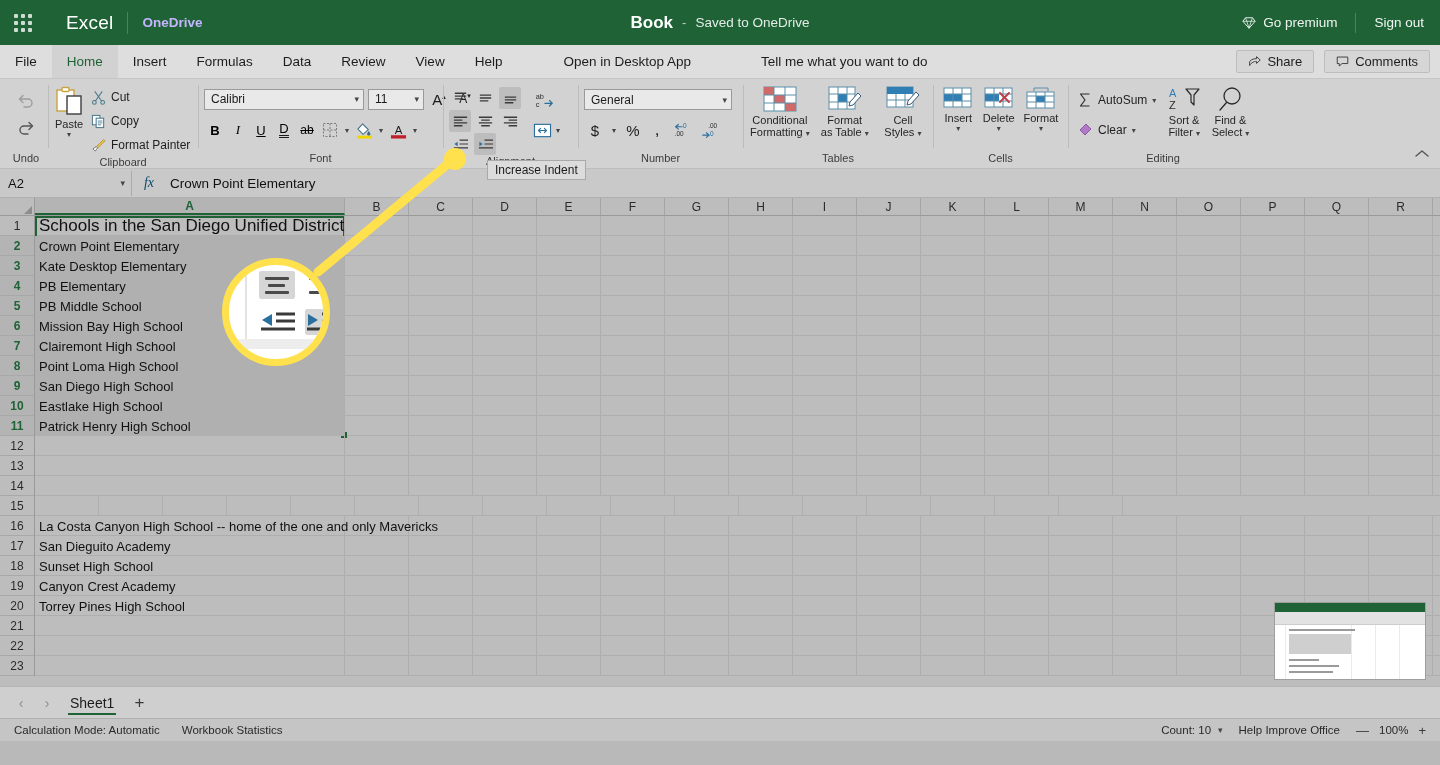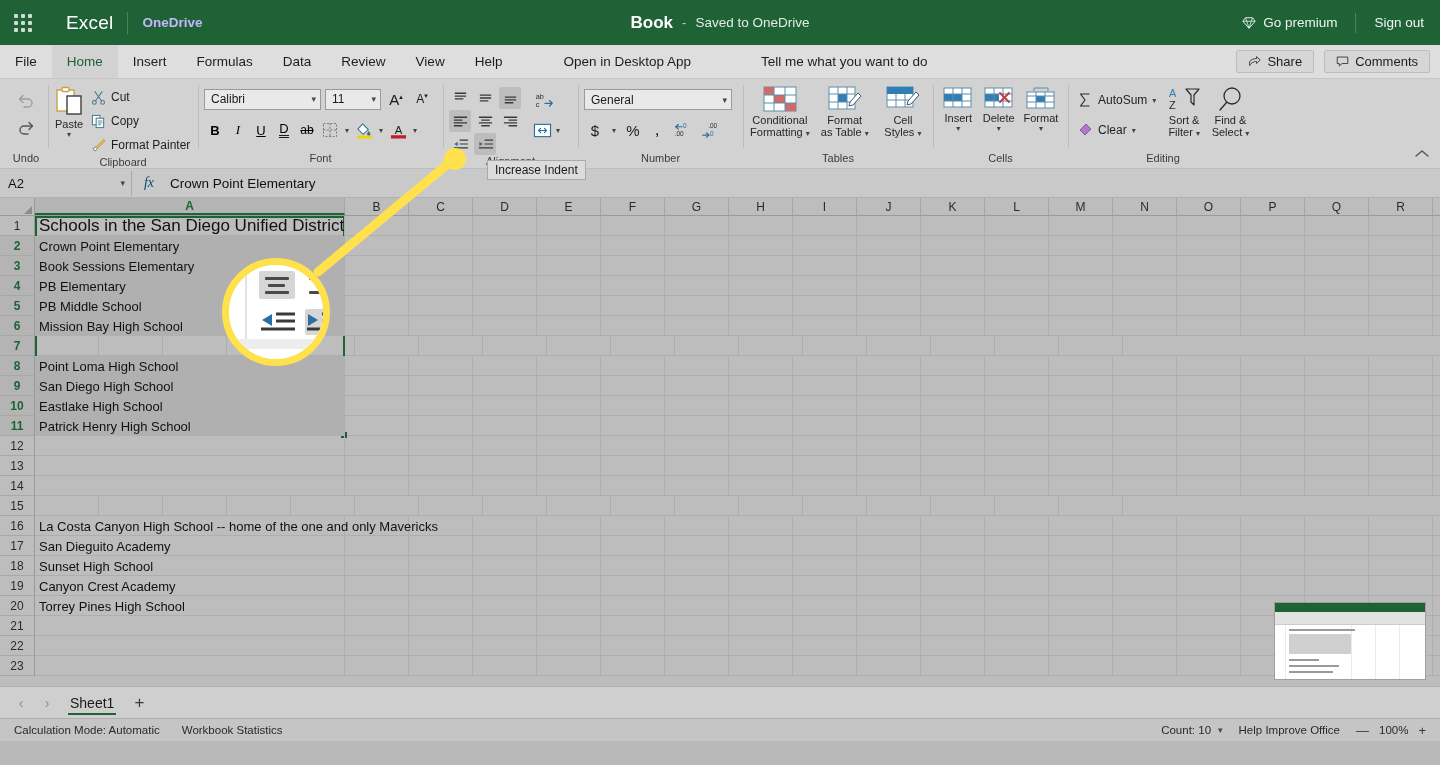--- a/index.html
+++ b/index.html
@@ -83,21 +83,21 @@
   .undo-col { display:flex; flex-direction:column; align-items:center; justify-content:flex-start; gap:6px; padding-top:6px; }
 
   .fontrow1 { display:flex; align-items:center; gap:4px; }
   .fontrow2 { display:flex; align-items:center; gap:1px; margin-top:5px; }
   .combo {
     height:21px; border:1px solid #9a9a9a; background:#e9e9e9; display:flex; align-items:center;
     padding:0 4px 0 6px; font-size:12px; color:#1b1b1b; cursor:pointer;
   }
   .combo .cv { flex:1; white-space:nowrap; overflow:hidden; }
   .combo .cc { font-size:9px; color:#444; margin-left:6px; }
-  .fontname { width:117px; }
+  .fontname { width:160px; }
   .fontsize { width:56px; }
 
   .align-grid { display:grid; grid-template-columns: repeat(3, 24px); grid-template-rows: repeat(3, 22px); gap:1px; }
   .numrow1 { display:flex; }
   .numrow2 { display:flex; align-items:center; gap:2px; margin-top:5px; }
   .numfmt { width:148px; }
 
   .collapse-ribbon { position:absolute; right:10px; bottom:4px; cursor:pointer; }
 
   
@@ -749,21 +749,21 @@
             <div class="gc" style="width: 64px;"></div>
             <div class="gc" style="width: 64px;"></div>
             <div class="gc" style="width: 64px;"></div>
             <div class="gc" style="width: 64px;"></div>
             <div class="gc" style="width: 64px;"></div>
             <div class="gc" style="width: 64px;"></div>
             <div class="gc" style="width: 64px;"></div>
           </div>
           <div class="grow selrow">
             <div class="gc cA" style="width: 310px;">
-              <span class="ctext">Book Sessions Elementary</span>
+              <span class="ctext">Kate Desktop Elementary</span>
             </div>
             <div class="gc" style="width: 64px;"></div>
             <div class="gc" style="width: 64px;"></div>
             <div class="gc" style="width: 64px;"></div>
             <div class="gc" style="width: 64px;"></div>
             <div class="gc" style="width: 64px;"></div>
             <div class="gc" style="width: 64px;"></div>
             <div class="gc" style="width: 64px;"></div>
             <div class="gc" style="width: 64px;"></div>
             <div class="gc" style="width: 64px;"></div>
@@ -836,20 +836,23 @@
             <div class="gc" style="width: 64px;"></div>
             <div class="gc" style="width: 64px;"></div>
             <div class="gc" style="width: 64px;"></div>
             <div class="gc" style="width: 64px;"></div>
             <div class="gc" style="width: 64px;"></div>
             <div class="gc" style="width: 64px;"></div>
             <div class="gc" style="width: 64px;"></div>
             <div class="gc" style="width: 64px;"></div>
           </div>
           <div class="grow selrow">
+            <div class="gc cA" style="width: 310px;">
+              <span class="ctext">Clairemont High School</span>
+            </div>
             <div class="gc" style="width: 64px;"></div>
             <div class="gc" style="width: 64px;"></div>
             <div class="gc" style="width: 64px;"></div>
             <div class="gc" style="width: 64px;"></div>
             <div class="gc" style="width: 64px;"></div>
             <div class="gc" style="width: 64px;"></div>
             <div class="gc" style="width: 64px;"></div>
             <div class="gc" style="width: 64px;"></div>
             <div class="gc" style="width: 64px;"></div>
             <div class="gc" style="width: 64px;"></div>

